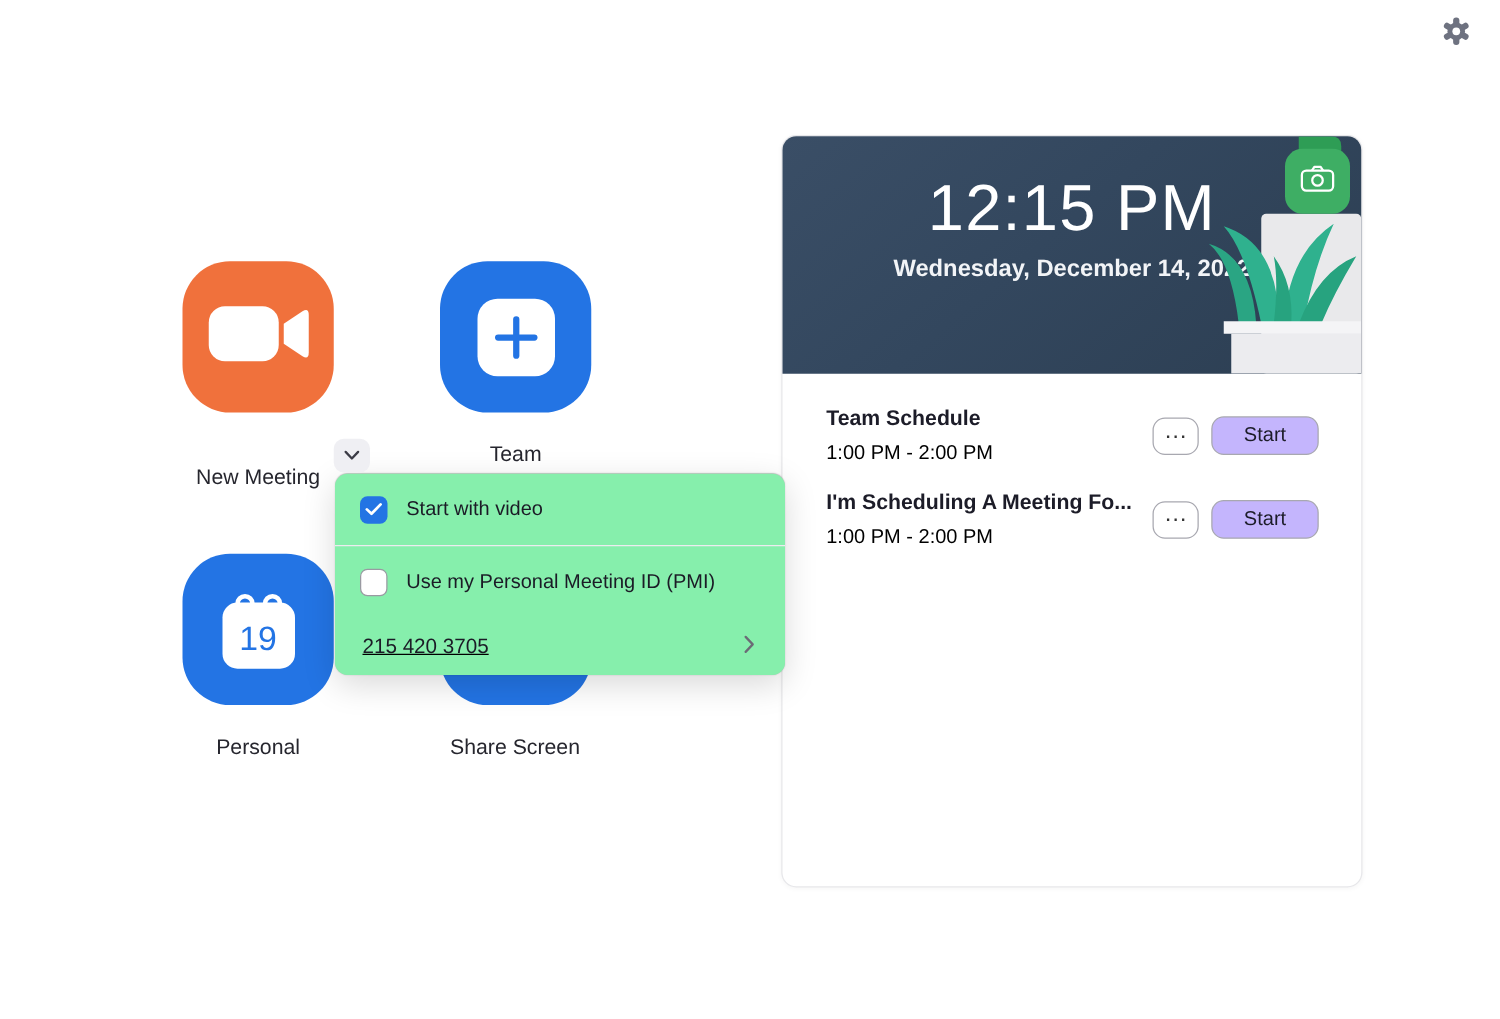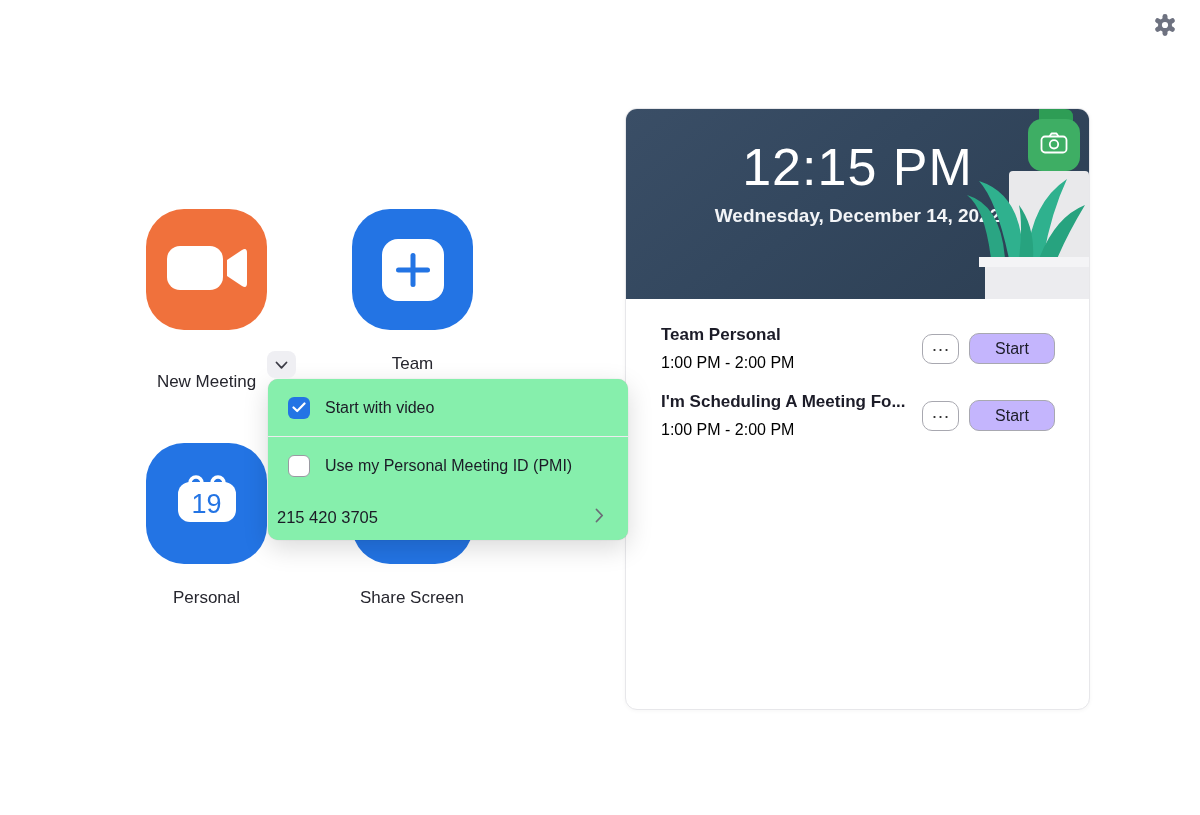--- a/index.html
+++ b/index.html
@@ -26,37 +26,37 @@
   #label-new-meeting { left:146px; top:372px; }
   #label-join        { left:352px; top:354px; }
   #label-schedule    { left:146px; top:588px; }
   #label-share       { left:322px; top:588px; width:180px; }
 
   .inner-square { width:62px; height:62px; background:#ffffff; border-radius:16px;
                   display:flex; align-items:center; justify-content:center; }
 
   
   .cal { position:relative; width:58px; height:62px; }
-  .cal-box { position:absolute; left:0; top:9px; width:58px; height:40px; background:#fff;
+  .cal-box { position:absolute; left:0; top:9px; width:58px; height:53px; background:#fff;
              border-radius:12px; display:flex; align-items:center; justify-content:center; }
   .cal-day { font-size:27px; color:#2374E4; padding-top:6px; }
   .cal-hooks { position:absolute; left:0; top:0; }
 
   
   .menu-trigger { position:absolute; left:267px; top:351px; width:29px; height:27px;
                   background:#EFEFF3; border-radius:8px; display:flex; align-items:center;
                   justify-content:center; cursor:pointer; z-index:6; }
 
   
   .dropdown { position:absolute; left:268px; top:379px; width:360px; height:161px;
               background:#86efac; border-radius:10px; z-index:5;
               box-shadow:0 0 1px rgba(0,0,0,0.25), 0 8px 26px rgba(0,0,0,0.15); }
   .menu-row { display:flex; align-items:center; gap:15px; padding:0 20px; height:57px;
               cursor:pointer; }
-  .menu-row.pmi-num { height:47px; justify-content:space-between; padding:0 24px 0 9px; }
+  .menu-row.pmi-num { height:47px; justify-content:space-between; padding:0 24px 0 22px;text-decoration:underline; }
   .menu-divider { height:1px; background:#ECECEF; margin:0; }
   .menu-label { font-size:16px; color:#1B1B26; }
   .pmi-text { font-size:16.5px; color:#1B1B26; }
   .checkbox { width:22px; height:22px; border-radius:6px; flex:0 0 auto;
               display:flex; align-items:center; justify-content:center; cursor:pointer; }
   .checkbox.checked { background:#2374E4; }
   .checkbox.unchecked { background:#fff; border:1.5px solid #9A9AA2; }
 
   
   .panel { position:absolute; left:625px; top:108px; width:465px; height:602px;
@@ -206,21 +206,21 @@
           </svg>
         </span>
       </div>
       <div class="clock-time">12:15 PM</div>
       <div class="clock-date">Wednesday, December 14, 2022</div>
     </div>
 
     <div class="panel-body">
       <div class="meeting-row">
         <div class="meeting-info">
-          <div class="meeting-title">Team Personal</div>
+          <div class="meeting-title">Team Schedule</div>
           <div class="meeting-time">1:00 PM - 2:00 PM</div>
         </div>
         <div class="meeting-actions">
           <div class="more-btn">
             <span>…</span>
           </div>
           <div class="start-btn">
             <span>Start</span>
           </div>
         </div>

